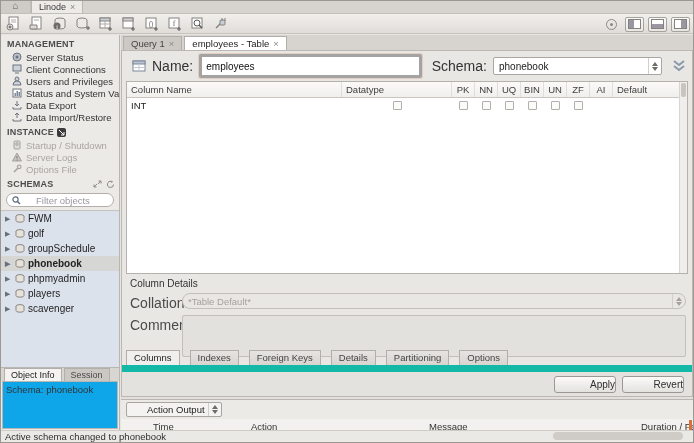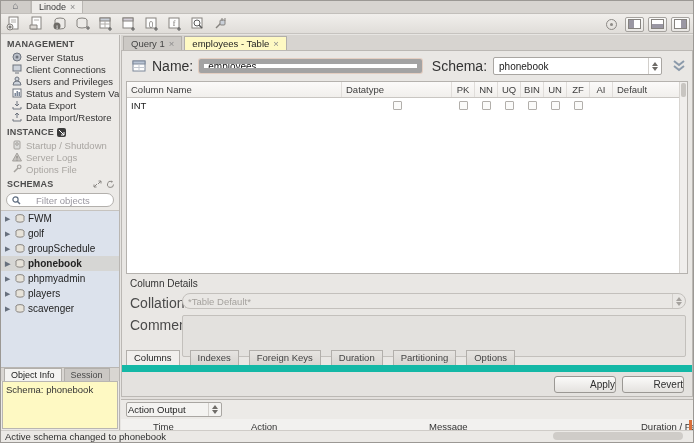--- a/index.html
+++ b/index.html
@@ -33,31 +33,31 @@
   .filterbox input { border:none; outline:none; width:100%; font-size:9.5px; font-family:"Liberation Sans",sans-serif; color:#333; background:transparent; }
   .filterbox input::placeholder { color:#9a97a0; }
   .tree { flex:1; background:#dce2ec; border-top:1px solid #c6c3bf; overflow:hidden; }
   .trow { height:15px; display:flex; align-items:center; gap:3px; padding-left:4px; font-size:10px; color:#222; cursor:default; }
   .trow .exp { color:#67707d; font-size:7px; width:7px; }
   .trow.sel { background:#d6d6d4; font-weight:bold; }
   
   .info-tabs { display:flex; align-items:center; height:14px; background:#d9d6d2; padding-left:3px; gap:2px; border-top:1px solid #b9b6b2; }
   .info-tab { height:13px; line-height:12px; padding:0 6px; font-size:9px; border:1px solid #b2afab; border-bottom:none; background:#cbc8c4; color:#4a4a4a; }
   .info-tab.active { background:#f4f3f1; color:#222; }
-  .info-box { height:48px; margin:0 1px 1px 1px; background:#fef9c3; border:1px solid #b9b6b2; font-size:9.5px; padding:2px 3px; color:#333; }
+  .info-box { height:48px; margin:0 1px 1px 1px; background:#0ea5e9; border:1px solid #b9b6b2; font-size:9.5px; padding:2px 3px; color:#333; }
   
   .main { position:absolute; left:120px; top:34px; right:0; bottom:12px; background:#e2dfdc; }
   .ed-tabs { height:15px; display:flex; align-items:flex-end; background:#d7d4d0; padding-left:2px; gap:2px; }
   .ed-tab { height:14px; line-height:13px; padding:0 7px; font-size:9.5px; border:1px solid #b2afab; border-bottom:none; background:#ccc9c5; color:#444; display:flex; gap:4px; align-items:center; }
-  .ed-tab.active { background:#fef9c3; color:#222;margin-top:24px; }
+  .ed-tab.active { background:#ffffff; color:#222;margin-top:24px; }
   .ed-tab .x { color:#8a8a8a; }
   .editor { position:absolute; left:0; right:0; top:15px; height:347px; background:#e9e7e4; border:1px solid #bbb8b4; display:flex; flex-direction:column; }
   .name-row { height:30px; display:flex; align-items:center; padding:0 6px 0 10px; gap:6px; }
   .lbl { font-size:14px; color:#333; }
-  .name-input { width:234px; height:14px; border:5px solid #a3a3a3; border-radius:2px; box-shadow:0 0 0 1px rgba(217,130,87,.25); background:#fff; font-size:10px; font-family:"Liberation Sans",sans-serif; padding:0 4px; outline:none; color:#111; }
+  .name-input { width:234px; height:24px; border:3px solid #a3a3a3; border-radius:2px; box-shadow:0 0 0 1px rgba(217,130,87,.25); background:#fff; font-size:10px; font-family:"Liberation Sans",sans-serif; padding:0 4px; outline:none; color:#111; }
   .combo { height:18px; background:#fff; border:1px solid #a9a6a2; border-radius:2px; display:flex; align-items:center; font-size:10px; color:#222; padding-left:5px; }
   .combo .val { flex:1; }
   .stepper { width:13px; height:100%; border-left:1px solid #d2cfcb; display:flex; flex-direction:column; align-items:center; justify-content:center; gap:1px; }
   .tri-u { width:0; height:0; border-left:3px solid transparent; border-right:3px solid transparent; border-bottom:4px solid #6f6c68; }
   .tri-d { width:0; height:0; border-left:3px solid transparent; border-right:3px solid transparent; border-top:4px solid #6f6c68; }
   .schema-combo { width:178px; }
   .chev2 { margin-left:4px; }
   
   .grid-wrap { flex:1; margin:0 4px; background:#fff; border:1px solid #b5b2ae; position:relative; overflow:hidden; }
   .gcols { display:grid; grid-template-columns:215px 110px repeat(7,23px) 1fr; }
@@ -79,21 +79,21 @@
   
   .btabs { height:16px; display:flex; align-items:flex-end; padding-left:4px; gap:10px; border-bottom:7px solid #14b8a6; }
   .btab { height:15px; line-height:14px; padding:0 7px; font-size:9.5px; border:1px solid #b2afab; border-bottom:none; background:linear-gradient(#e6e4e1,#d8d5d1); color:#444; }
   .btab.active { background:#f1efed; color:#222; }
   
   .apply-row { height:24px; display:flex; align-items:center; justify-content:flex-end; gap:6px; padding-right:8px; background:#e4e2df; }
   .gbtn { min-width:62px; height:17px; border:1px solid #9b9894; border-radius:3px; background:linear-gradient(#fbfaf9,#e4e2df); font-size:10px; color:#2e2e2e; font-family:"Liberation Sans",sans-serif; text-align:right; line-height:15px; }
   
   .aout { position:absolute; left:0; right:0; top:364px; bottom:0; background:#eceae7; border-top:1px solid #b9b6b2; border-bottom:2px solid #d9703c; }
   .aout-bar { height:19px; display:flex; align-items:center; padding-left:5px; }
-  .aout-combo { width:96px; height:15px; background:#f4f3f1; border:1px solid #a9a6a2; border-radius:2px; display:flex; align-items:center; padding-left:1px; font-size:9.5px; color:#222; }
+  .aout-combo { width:96px; height:15px; background:#f4f3f1; border:1px solid #a9a6a2; border-radius:2px; display:flex; align-items:center; padding-left:20px; font-size:9.5px; color:#222; }
   .aout-head { display:grid; grid-template-columns:16px 16px 98px 178px 212px 1fr; height:14px; align-items:center; background:#f2f1ef; }
   .aout-head > div { font-size:9.5px; color:#333; white-space:nowrap; overflow:hidden; }
   .aout-scroll { position:absolute; right:1px; top:20px; width:3px; height:13px; background:#d9703c; }
   
   .statusbar { position:absolute; left:0; right:0; bottom:0; height:12px; background:#ebe9e6; border-top:1px solid #cfccc8; font-size:9.5px; line-height:11px; color:#2e2e2e; padding-left:4px; }
   .hthumb { position:absolute; right:10px; bottom:2px; width:130px; height:8px; background:#cfccc8; border-radius:4px; }
   svg { display:block; }
 </style>
 </head>
 <body>
@@ -520,21 +520,21 @@
         <div class="drow">
           <span class="lbl">Comment:</span>
           <div class="comment-area"></div>
         </div>
       </div>
 
       <div class="btabs">
         <div class="btab active">Columns</div>
         <div class="btab">Indexes</div>
         <div class="btab">Foreign Keys</div>
-        <div class="btab">Duration</div>
+        <div class="btab">Details</div>
         <div class="btab">Partitioning</div>
         <div class="btab">Options</div>
       </div>
 
       <div class="apply-row">
         <button class="gbtn">Apply</button>
         <button class="gbtn">Revert</button>
       </div>
     </div>
 

